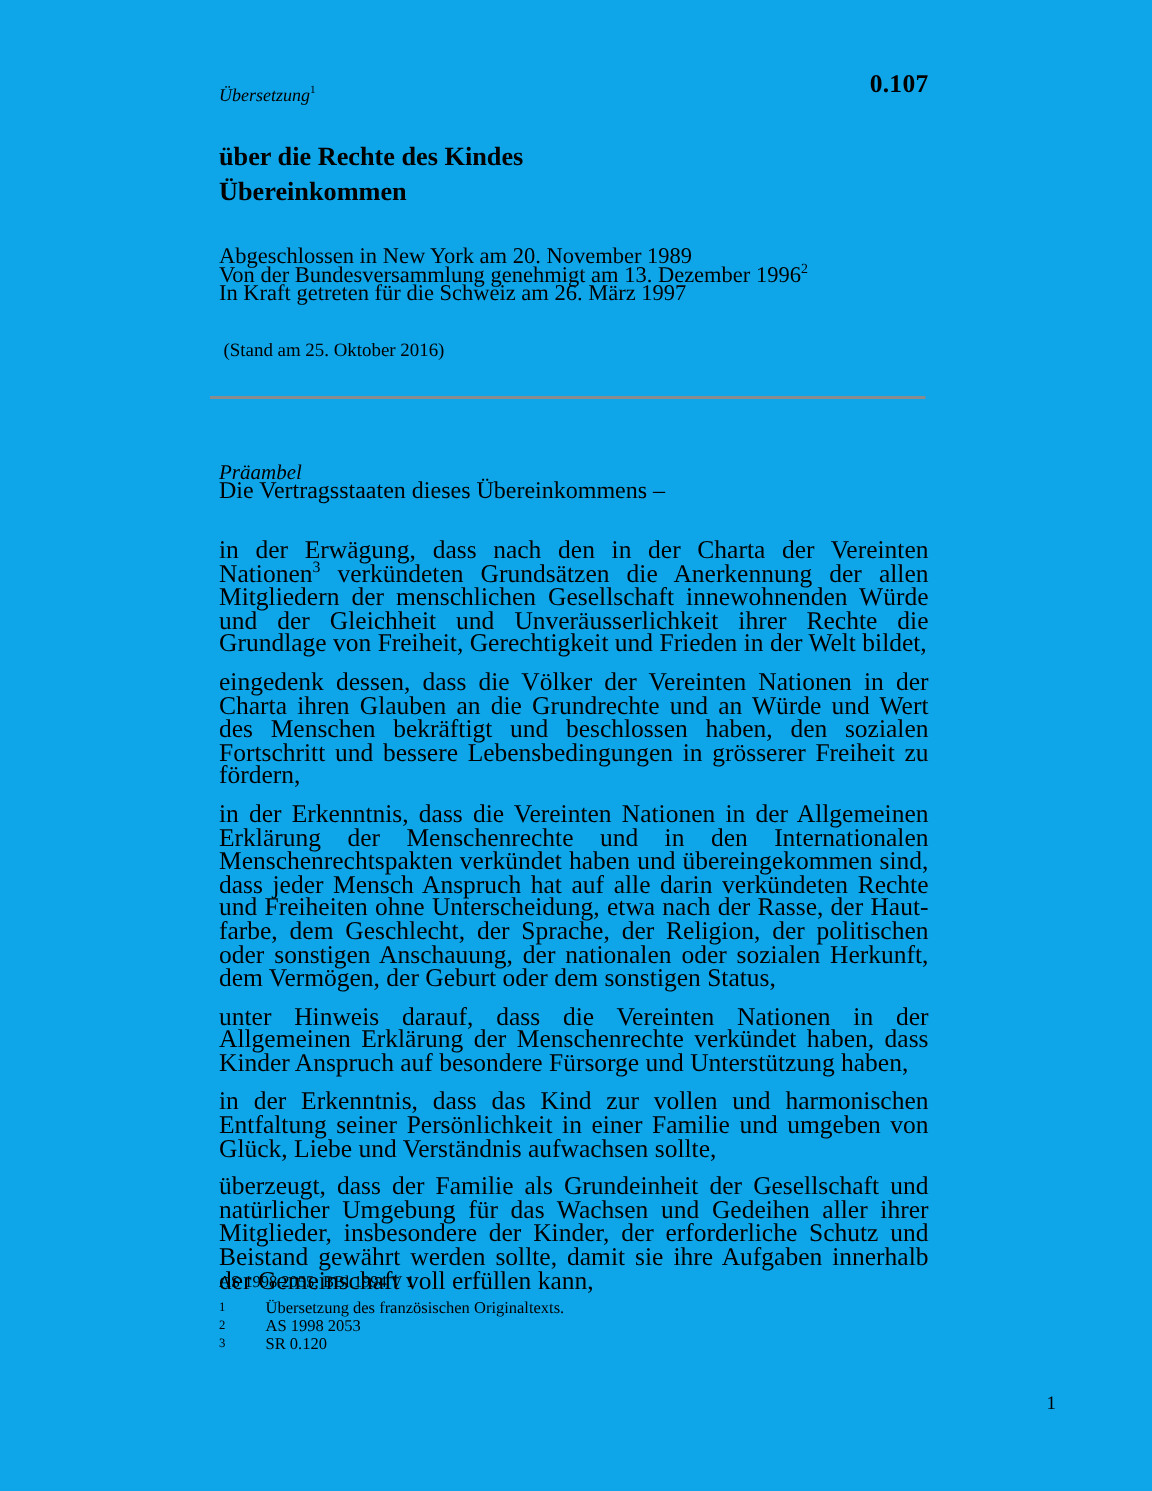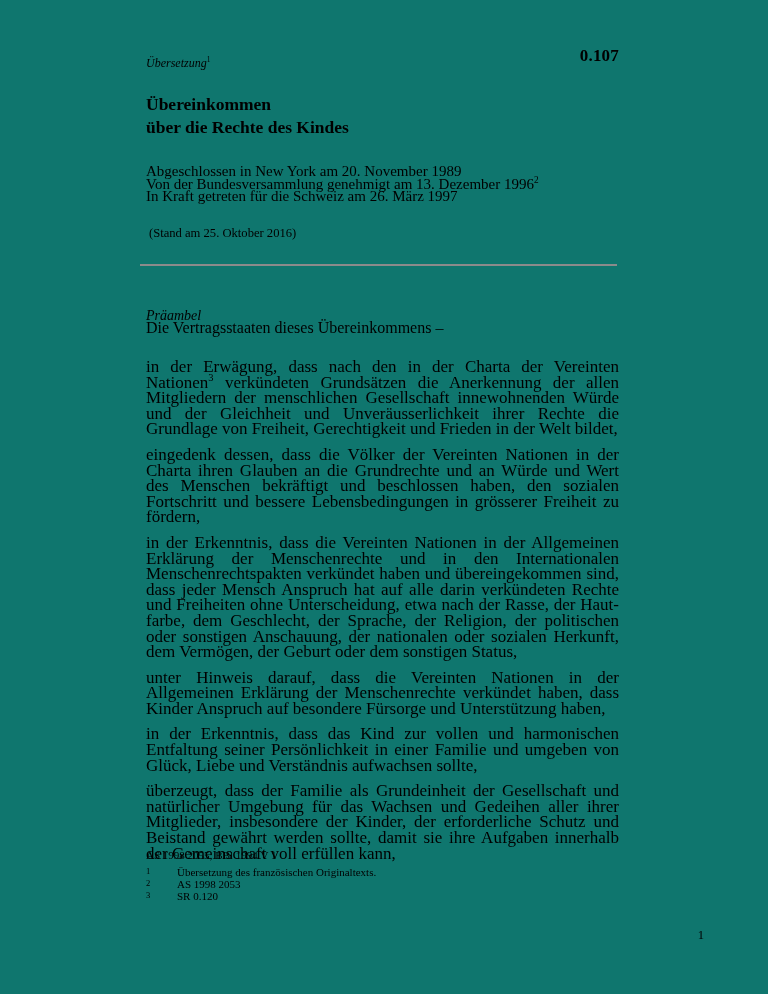--- a/index.html
+++ b/index.html
@@ -1,21 +1,21 @@
 <!DOCTYPE html>
 <html><head>
 <meta charset="utf-8">
 <style>
   * { margin:0; padding:0; box-sizing:border-box; }
   html, body { background:#ffffff; }
   .page {
     position:relative;
     width:768px;
     height:994px;
-    background:#0f766e;
+    background:#0ea5e9;
     font-family:"Liberation Serif","DejaVu Serif",serif;
     color:#000000;
     overflow:hidden;
   }
   .header-row {
     position:absolute; top:46px; left:146px; width:473px;
     display:flex; justify-content:space-between; align-items:flex-start;
   }
   .doc-type { font-style:italic; font-size:12px; padding-top:10px; }
   .sr-number { font-weight:bold; font-size:17px; letter-spacing:0.2px; }
@@ -54,22 +54,22 @@
 <body>
 
 <div class="page">
 
   <div class="header-row">
     <div class="doc-type"><span>Übersetzung</span><sup class="ref">1</sup></div>
     <div class="sr-number">0.107</div>
   </div>
 
   <div class="title">
+    <div>über die Rechte des Kindes</div>
     <div>Übereinkommen</div>
-    <div>über die Rechte des Kindes</div>
   </div>
 
   <div class="meta">
     <div>Abgeschlossen in New York am 20. November 1989</div>
     <div><span>Von der Bundesversammlung genehmigt am 13. Dezember 1996</span><sup class="ref">2</sup></div>
     <div>In Kraft getreten für die Schweiz am 26. März 1997</div>
   </div>
 
   <div class="stand">(Stand am 25. Oktober 2016)</div>
 

